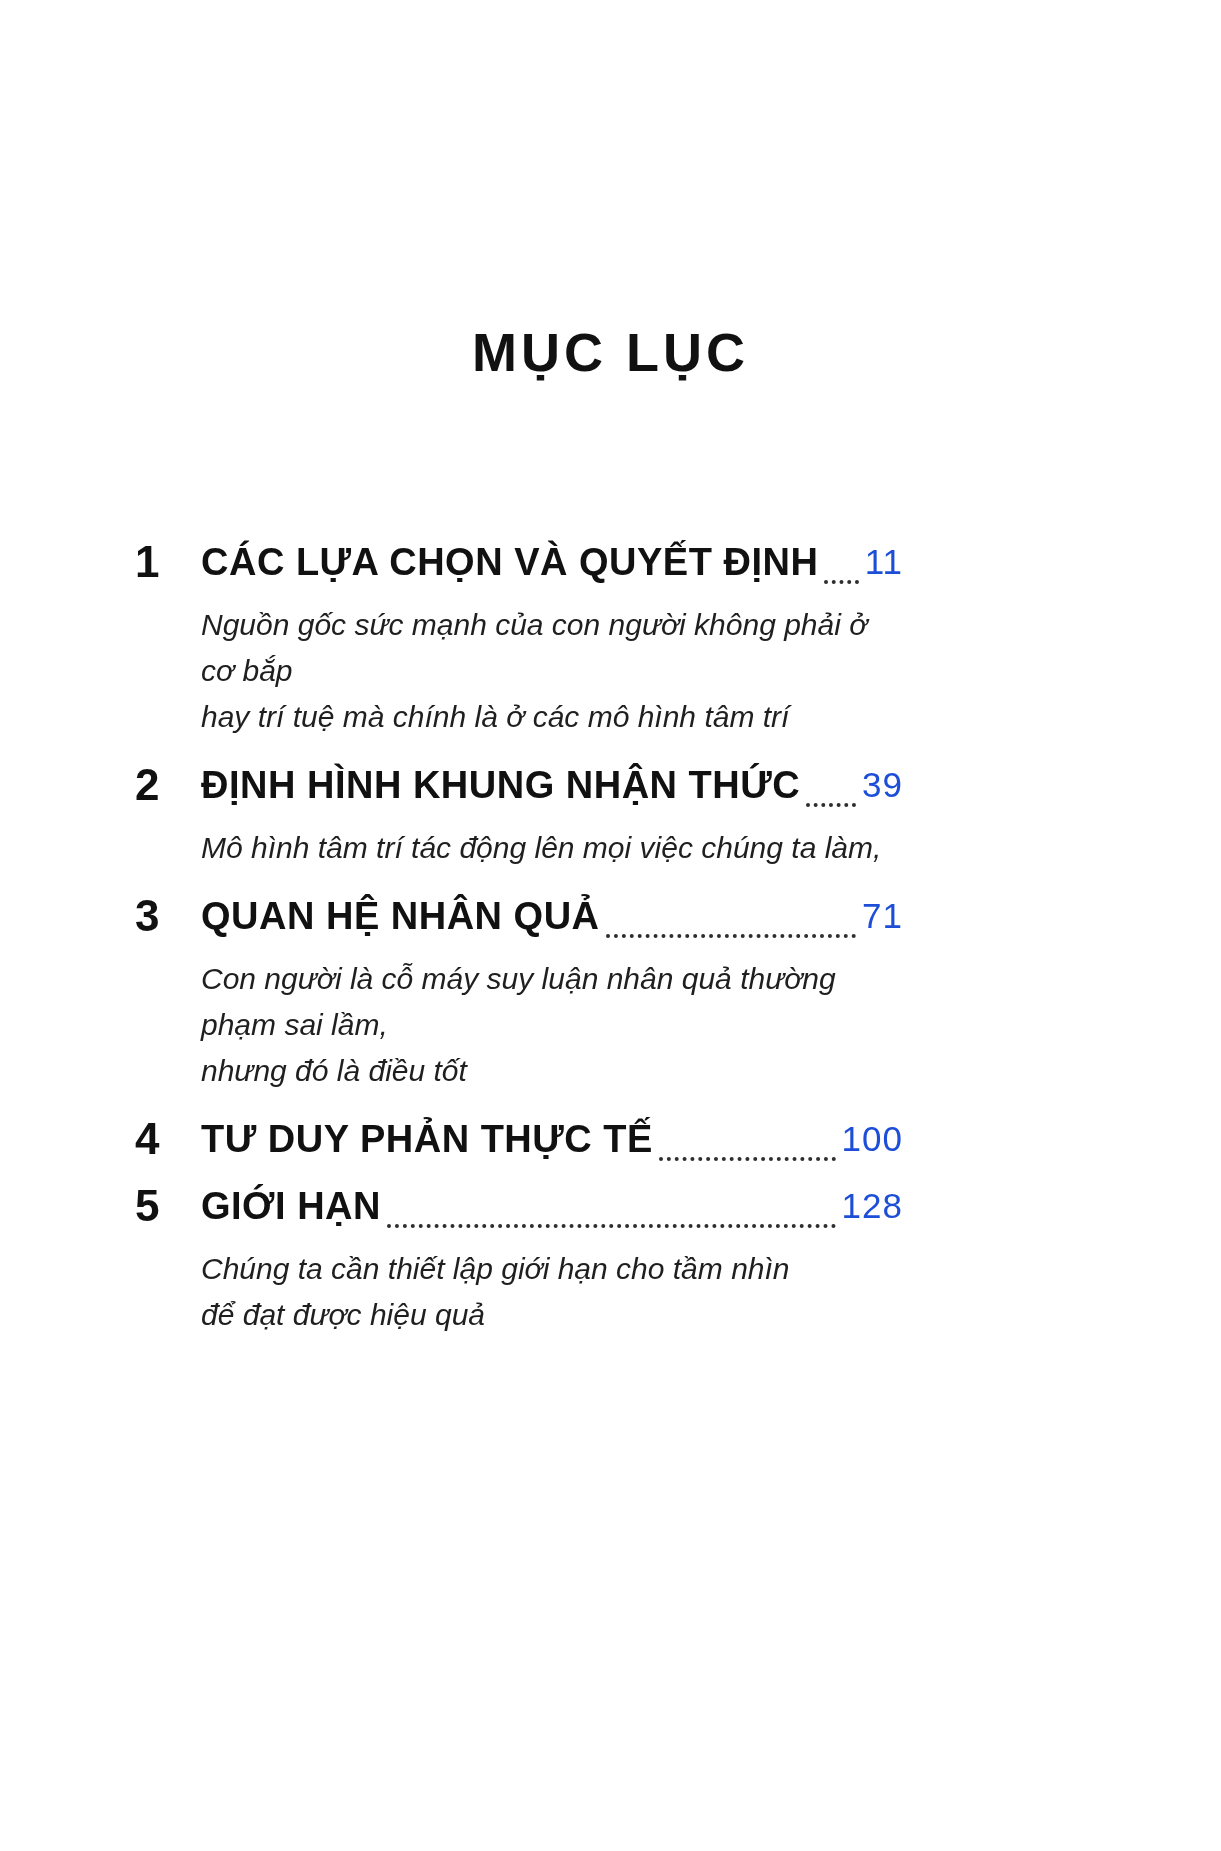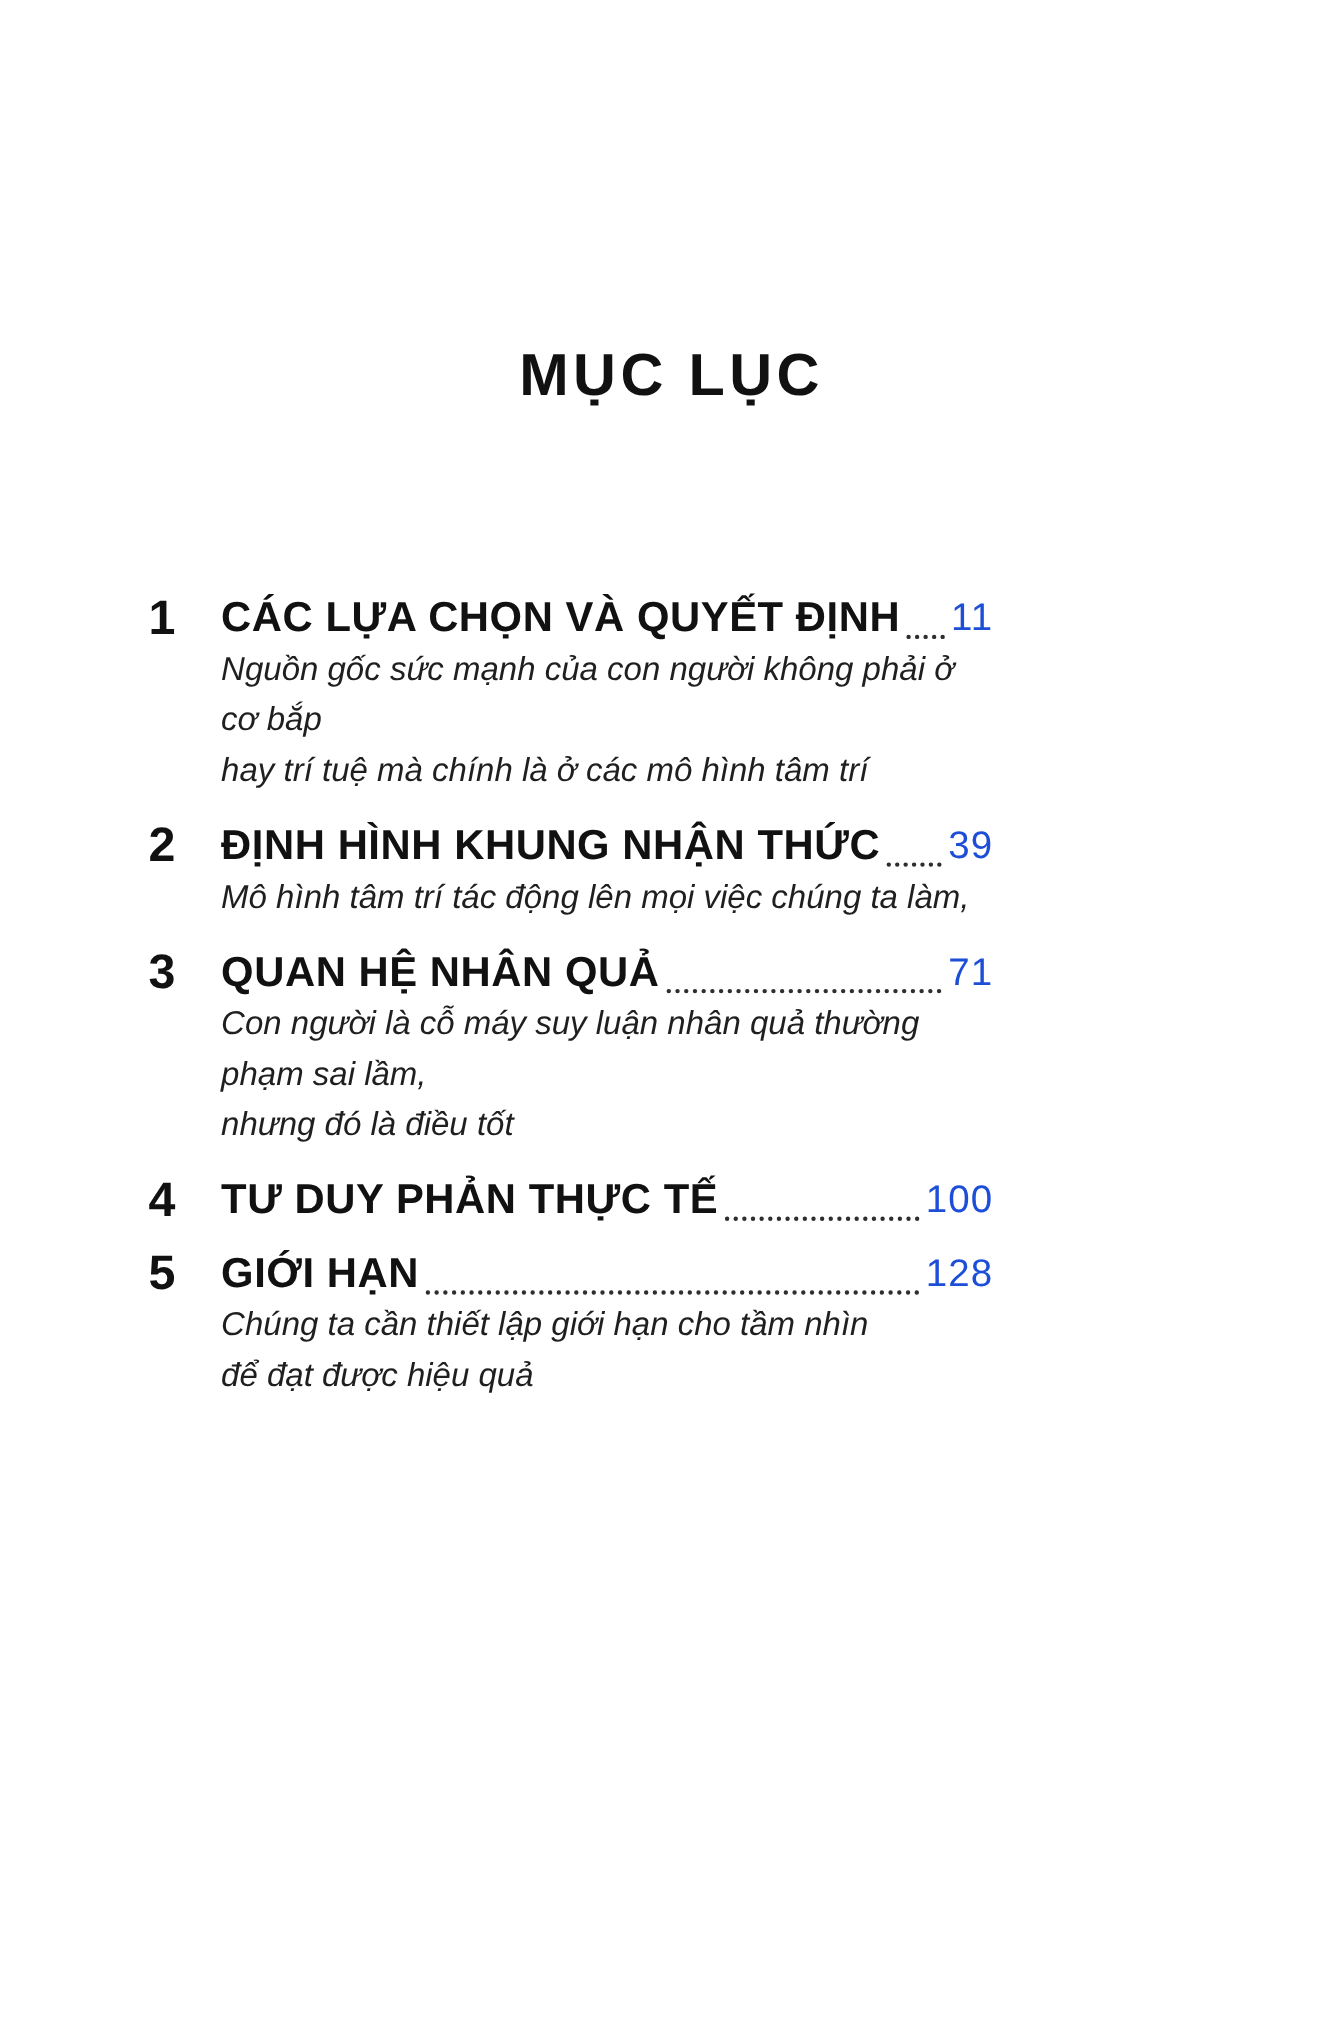--- a/index.html
+++ b/index.html
@@ -15,21 +15,21 @@
     font-family: "Liberation Sans", sans-serif;
     color: #1a1a1a;
     overflow: hidden;
     box-sizing: border-box;
   }
   .title {
     position: absolute;
     top: 308px;
     left: 0;
     right: 0;
-    margin: 2px;
+    margin: 13px;
     text-align: center;
     font-size: 54px;
     font-weight: bold;
     letter-spacing: 4px;
     color: #111111;
   }
   .entries {
     position: absolute;
     top: 540px;
     left: 135px;
@@ -45,21 +45,21 @@
   .num {
     flex: 0 0 66px;
     font-size: 44px;
     font-weight: bold;
     line-height: 44px;
     color: #111111;
   }
   .line {
     flex: 1;
     display: flex;
-    align-items: center;
+    align-items: flex-end;
     min-width: 0;
   }
   .etitle {
     font-size: 38px;
     font-weight: bold;
     line-height: 44px;
     letter-spacing: 0.5px;
     white-space: nowrap;
     color: #111111;
   }
@@ -73,21 +73,21 @@
   .pageno {
     font-size: 35px;
     font-weight: normal;
     line-height: 44px;
     letter-spacing: 1px;
     color: #1d4ed8;
     white-space: nowrap;
   }
   .subs {
     margin-left: 66px;
-    margin-top: 2px;
+    margin-top: 18px;
   }
   .subline {
     font-size: 30px;
     font-style: italic;
     line-height: 46px;
     color: #1f1f1f;
   }
 </style>
 </head>
 <body>

